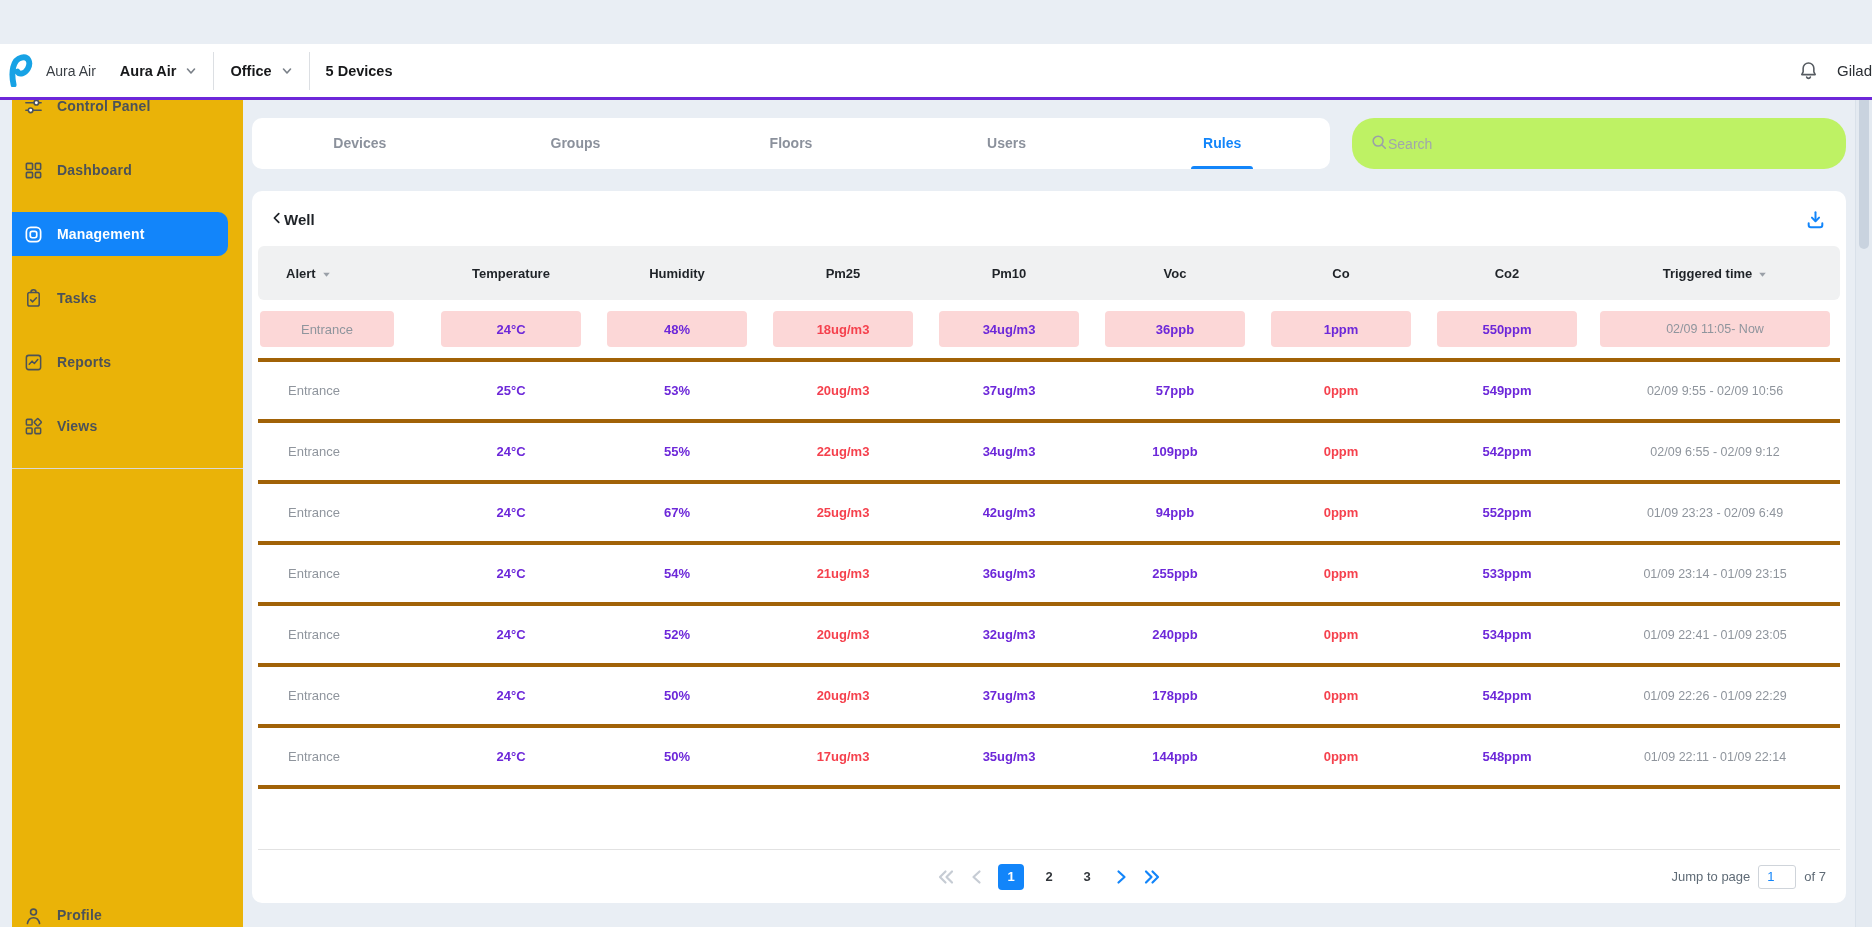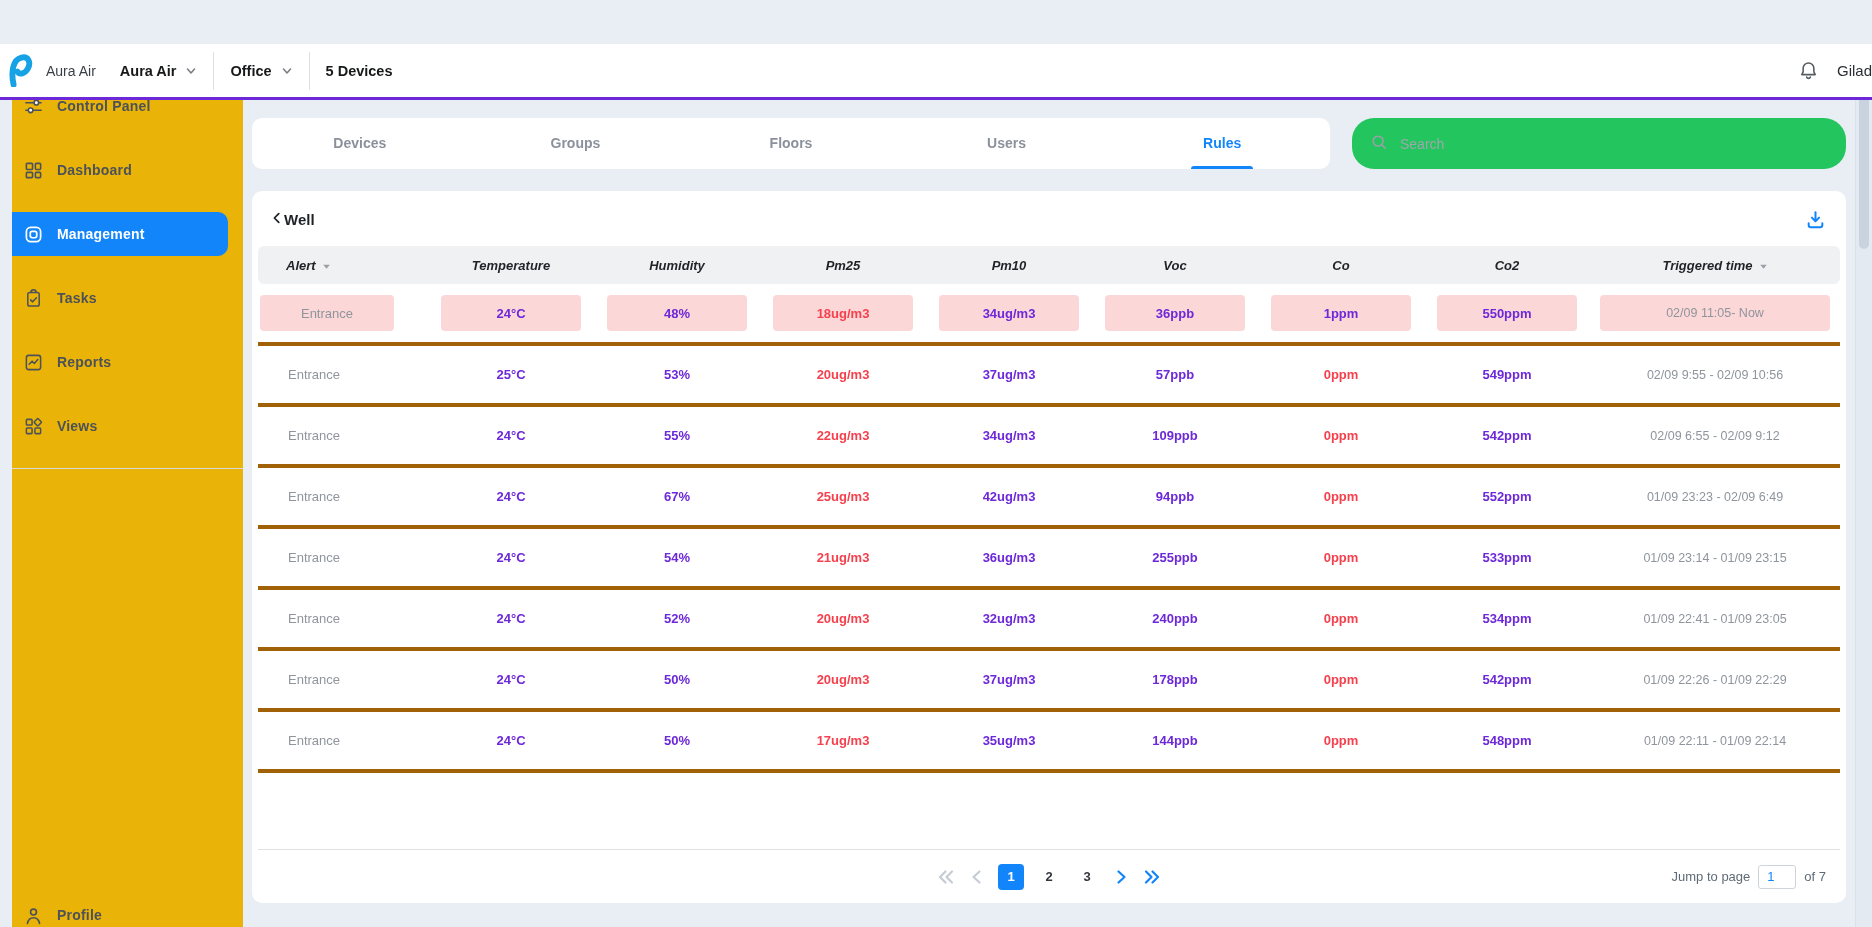--- a/index.html
+++ b/index.html
@@ -38,35 +38,35 @@
   
   .main { position:absolute; top:56px; left:205px; right:17px; bottom:0; padding:18px 9px 0 47px; }
   .page-title { font-size:22px; font-weight:700; color:#20242b; margin-bottom:18px; }
   .toolbar { display:flex; gap:22px; }
   .tabbar { width:1078px; height:51px; background:#fff; border-radius:10px; display:flex; overflow:hidden; }
   .tab { flex:1; text-align:center; line-height:51px; font-size:14px; font-weight:600; color:#8b919c;
          position:relative; cursor:pointer; }
   .tab.active { color:var(--accent); font-weight:700; }
   .tab.active::after { content:""; position:absolute; bottom:0; left:50%; transform:translateX(-50%);
                        width:62px; height:3px; background:var(--accent); border-radius:3px 3px 0 0; }
-  .search { flex:1; height:51px; background:#22c55e; border-radius:22px; display:flex; align-items:center;
-            gap:12px; padding:0 18px; }
+  .search { flex:1; height:51px; background:#bef264; border-radius:22px; display:flex; align-items:center;
+            padding:0 18px; }
   .search input { border:none; outline:none; font-size:14px; color:#333; width:100%; background:transparent; }
   .search input::placeholder { color:#a0a6ad; }
 
   
   .card { margin-top:22px; background:#fff; border-radius:10px; height:712px; padding:10px 6px 0;
           display:flex; flex-direction:column; }
   .card-head { display:flex; align-items:center; justify-content:space-between; padding:8px 14px 16px 12px; }
   .back { display:flex; align-items:center; gap:0; cursor:pointer; }
   .back .back-label { font-size:15px; font-weight:700; color:#1e2227; }
   .dl { cursor:pointer; display:flex; }
 
   .grid { display:grid; grid-template-columns:170px repeat(7,1fr) 250px; align-items:center; }
-  .thead { height:38px; background:#f0f1f2; border-radius:6px;font-style:italic; }
+  .thead { height:54px; background:#f0f1f2; border-radius:6px; }
   .th { text-align:center; font-size:13px; font-weight:700; color:#1f2328;
         display:flex; justify-content:center; align-items:center; gap:6px; }
   .th.left { justify-content:flex-start; padding-left:28px; }
   .sort { display:flex; margin-top:2px; }
 
   .tr { height:61px; border-bottom:4px solid #a16207; cursor:pointer; }
   .tr.highlight { height:62px; }
   .td { display:flex; justify-content:center; align-items:center; }
   .td.col0 { justify-content:flex-start; }
   .tr:not(.highlight) .td.col0 .val { padding-left:30px; }

